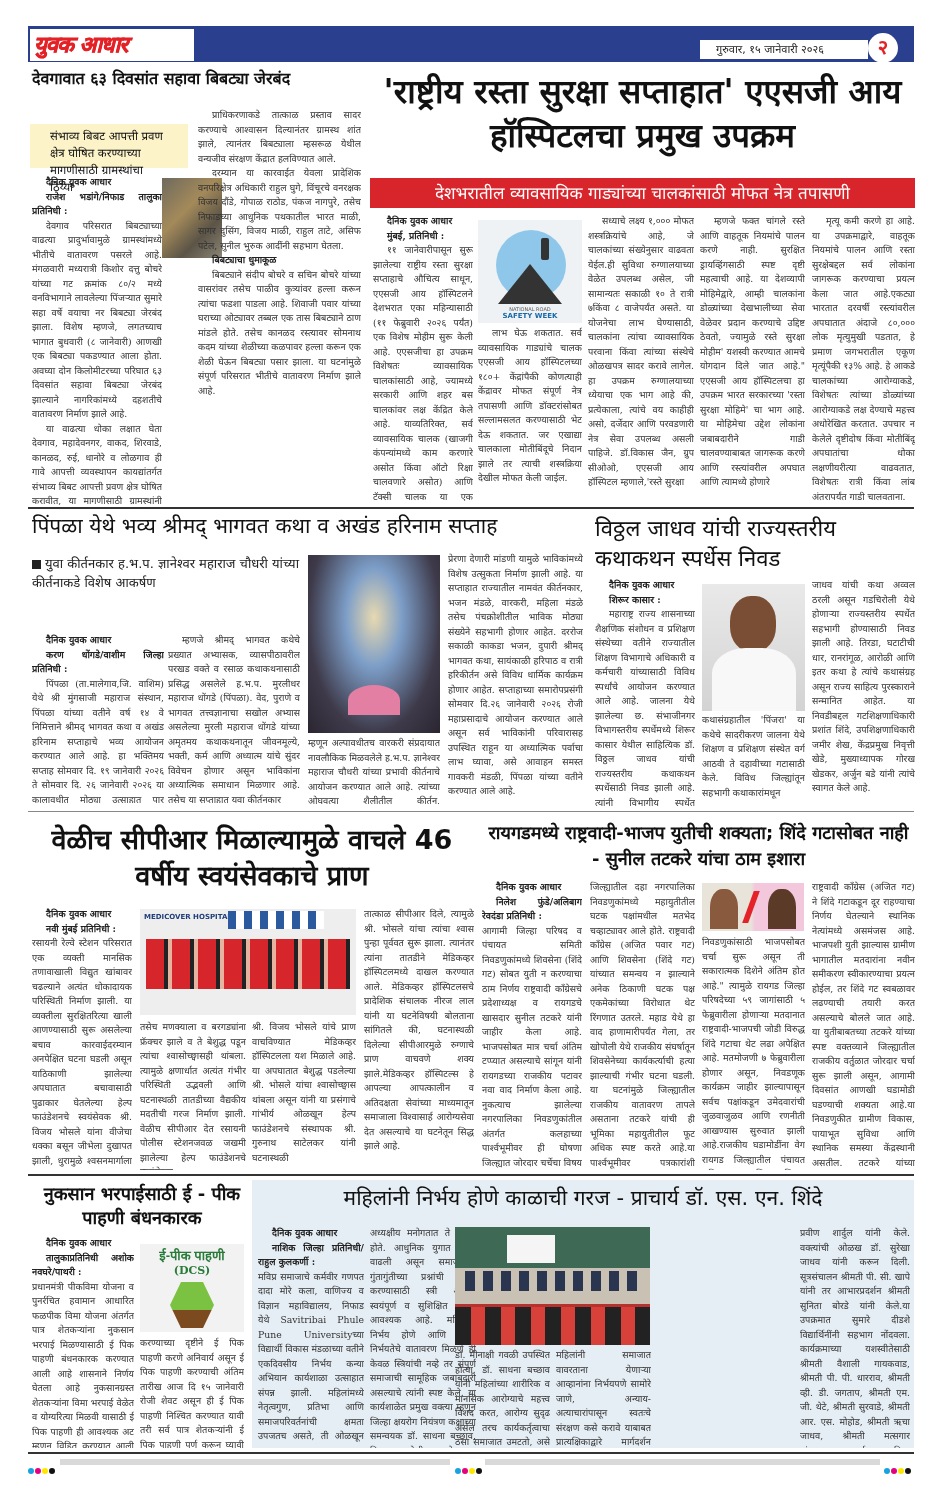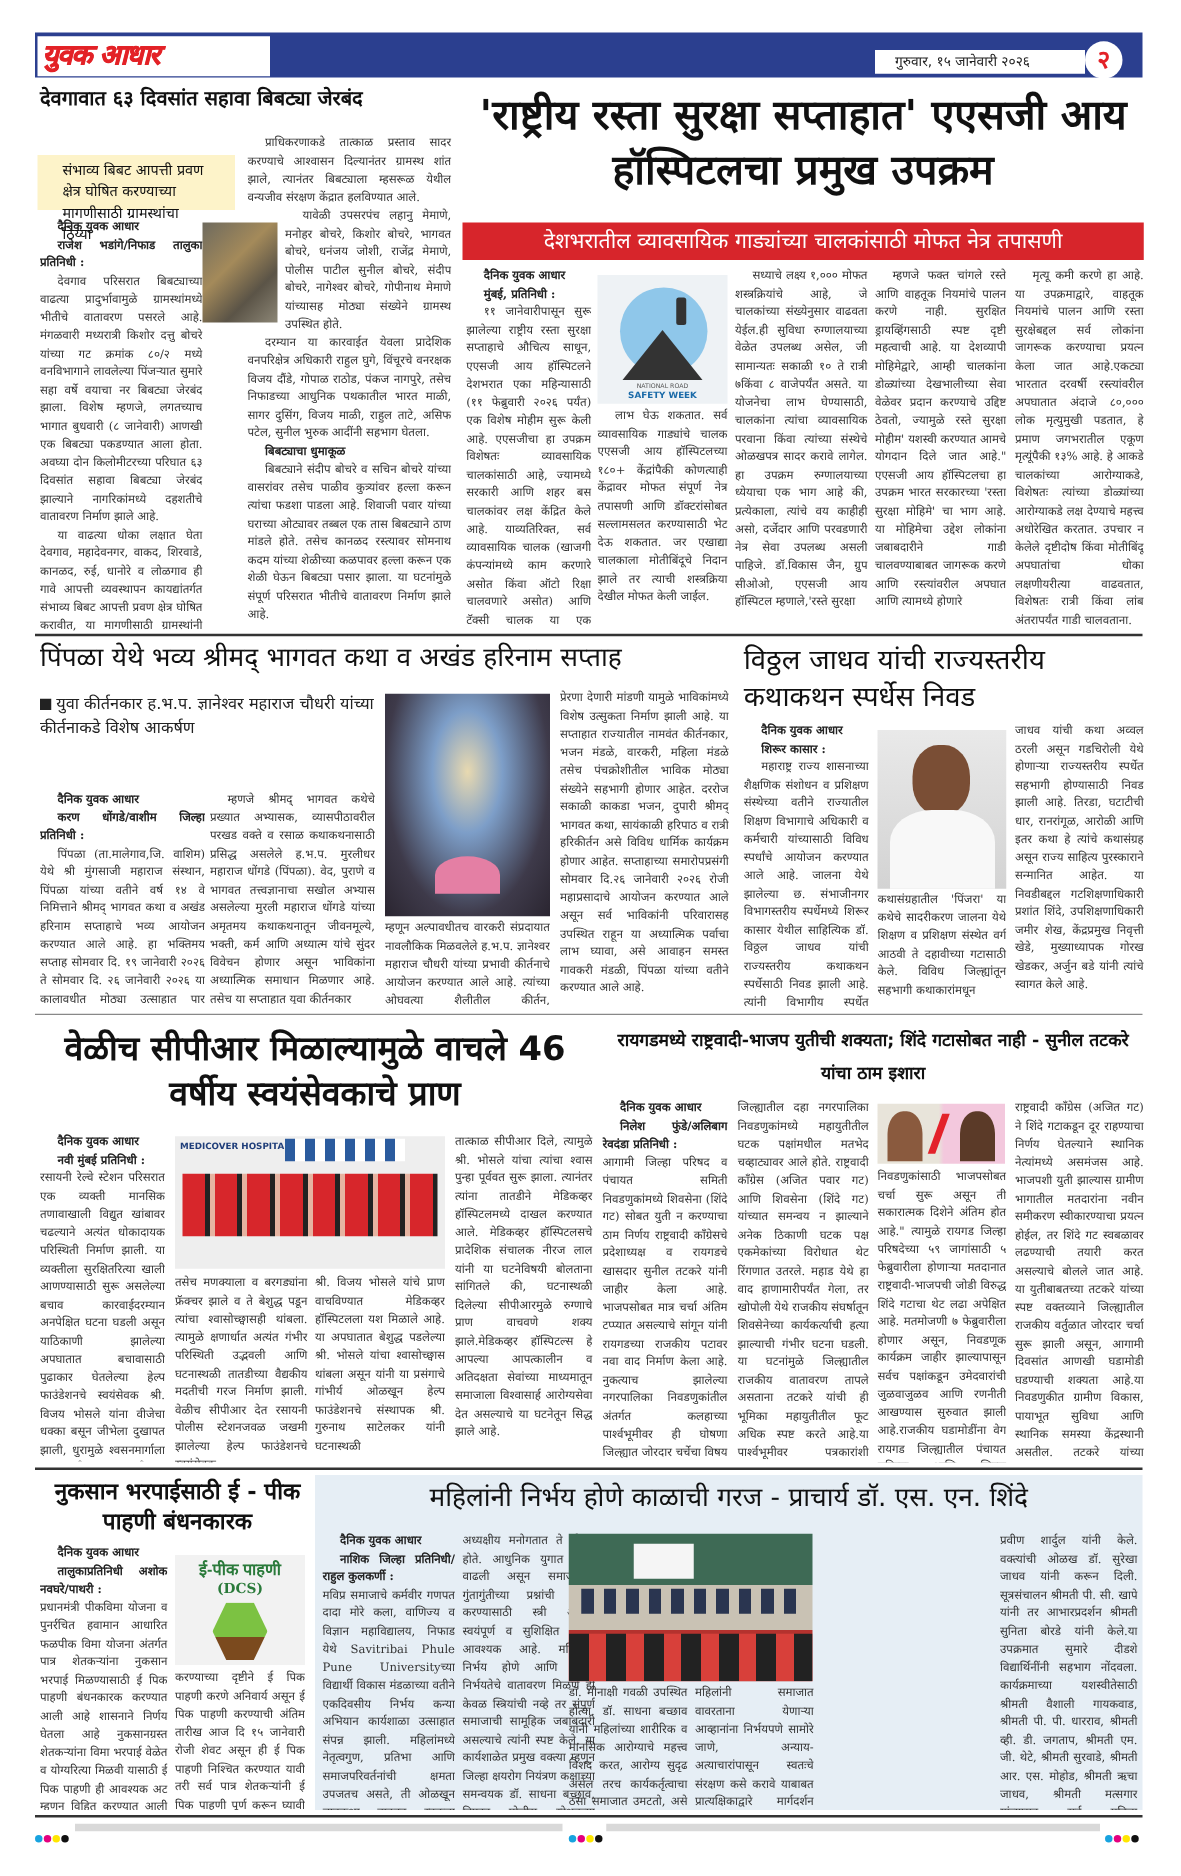--- a/index.html
+++ b/index.html
@@ -1,19 +1,19 @@
 <!DOCTYPE html>
 <html><head>
 <meta charset="utf-8">
 <style>
   * { box-sizing: border-box; margin: 0; padding: 0; }
   body { width: 945px; height: 1501px; background: #fff; font-family: "DejaVu Serif", serif; color: #222; overflow: hidden; position: relative; }
   .abs { position: absolute; }
   .masthead { left: 28px; top: 26px; width: 886px; height: 36px; background: #2b3f8f; }
-  .logo { left: 30px; top: 29px; width: 186px; height: 32px; background: #fff; color: #e32227; font-family: "DejaVu Sans", sans-serif; font-weight: bold; font-size: 22px; font-style: italic; line-height: 32px; padding-left: 4px; letter-spacing: -1px; -webkit-text-stroke: 0.6px #e32227; }
+  .logo { left: 30px; top: 29px; width: 164px; height: 32px; background: #fff; color: #e32227; font-family: "DejaVu Sans", sans-serif; font-weight: bold; font-size: 22px; font-style: italic; line-height: 32px; padding-left: 4px; letter-spacing: -1px; -webkit-text-stroke: 0.6px #e32227; }
   .datebox { left: 700px; top: 40px; width: 168px; height: 19px; background: #fff; font-family: "DejaVu Sans", sans-serif; font-size: 11px; line-height: 19px; padding-left: 16px; }
   .pagebadge { left: 868px; top: 33px; width: 30px; height: 30px; border-radius: 50%; background: #fff; color: #e32227; font-family: "DejaVu Sans", sans-serif; font-weight: bold; font-size: 20px; text-align: center; line-height: 29px; }
   .h { font-family: "DejaVu Sans", sans-serif; font-weight: bold; color: #111; line-height: 1.15; }
   .col { font-size: 9.3px; line-height: 14.5px; text-align: justify; color: #333; overflow: hidden; }
   .col p { text-indent: 14px; }
   .col .by { text-indent: 14px; font-weight: bold; color: #222; }
   .rule { background: #333; height: 2px; }
   .pic { overflow: hidden; }
   .subbox { background: #fdf3c9; }
   .redbar { background: #d7252b; color: #fff; font-family: "DejaVu Sans", sans-serif; text-align: center; }
@@ -36,21 +36,20 @@
 <div class="abs col" style="left:32px;top:175px;width:130px;height:330px;">
   <p class="by">दैनिक युवक आधार</p>
   <p class="by">राजेश भडांगे/निफाड तालुका प्रतिनिधी :</p>
   <p>देवगाव परिसरात बिबट्याच्या वाढत्या प्रादुर्भावामुळे ग्रामस्थांमध्ये भीतीचे वातावरण पसरले आहे. मंगळवारी मध्यरात्री किशोर दत्तु बोचरे यांच्या गट क्रमांक ८०/२ मध्ये वनविभागाने लावलेल्या पिंजऱ्यात सुमारे सहा वर्षे वयाचा नर बिबट्या जेरबंद झाला. विशेष म्हणजे, लगतच्याच भागात बुधवारी (८ जानेवारी) आणखी एक बिबट्या पकडण्यात आला होता. अवघ्या दोन किलोमीटरच्या परिघात ६३ दिवसांत सहावा बिबट्या जेरबंद झाल्याने नागरिकांमध्ये दहशतीचे वातावरण निर्माण झाले आहे.</p>
   <p>या वाढत्या धोका लक्षात घेता देवगाव, महादेवनगर, वाकद, शिरवाडे, कानळद, रुई, धानोरे व लोळगाव ही गावे आपत्ती व्यवस्थापन कायद्यांतर्गत संभाव्य बिबट आपत्ती प्रवण क्षेत्र घोषित करावीत, या मागणीसाठी ग्रामस्थांनी पकडलेल्या बिबट्याला तब्बल चार तास रोखून धरले.</p>
 
 </div>
 <div class="abs pic" style="left:162px;top:178px;width:60px;height:80px;background:linear-gradient(135deg,#6e6a5e,#a48a5a 40%,#5b5447 70%,#8c8676);"></div>
 <div class="abs col" style="left:198px;top:108px;width:163px;height:395px;">
   <p>प्राधिकरणाकडे तात्काळ प्रस्ताव सादर करण्याचे आश्वासन दिल्यानंतर ग्रामस्थ शांत झाले, त्यानंतर बिबट्याला म्हसरूळ येथील वन्यजीव संरक्षण केंद्रात हलविण्यात आले.</p>
-  <p style="margin-left:30px">यावेळी उपसरपंच लहानु मेमाणे, मनोहर बोचरे, किशोर बोचरे, भागवत बोचरे, धनंजय जोशी, राजेंद्र मेमाणे, पोलीस पाटील सुनील बोचरे, संदीप बोचरे, नागेश्वर बोचरे, गोपीनाथ मेमाणे यांच्यासह मोठ्या संख्येने ग्रामस्थ उपस्थित होते.</p>
   <p>दरम्यान या कारवाईत येवला प्रादेशिक वनपरिक्षेत्र अधिकारी राहुल घुगे, विंचूरचे वनरक्षक विजय दौंडे, गोपाळ राठोड, पंकज नागपुरे, तसेच निफाडच्या आधुनिक पथकातील भारत माळी, सागर दुसिंग, विजय माळी, राहुल ताटे, असिफ पटेल, सुनील भुरुक आदींनी सहभाग घेतला.</p>
   <p class="by">बिबट्याचा धुमाकूळ</p>
   <p>बिबट्याने संदीप बोचरे व सचिन बोचरे यांच्या वासरांवर तसेच पाळीव कुत्र्यांवर हल्ला करून त्यांचा फडशा पाडला आहे. शिवाजी पवार यांच्या घराच्या ओट्यावर तब्बल एक तास बिबट्याने ठाण मांडले होते. तसेच कानळद रस्त्यावर सोमनाथ कदम यांच्या शेळीच्या कळपावर हल्ला करून एक शेळी घेऊन बिबट्या पसार झाला. या घटनांमुळे संपूर्ण परिसरात भीतीचे वातावरण निर्माण झाले आहे.</p>
 </div>
 
 <div class="abs h" style="left:370px;top:70px;width:545px;font-size:33px;text-align:center;line-height:44px;">'राष्ट्रीय रस्ता सुरक्षा सप्ताहात' एएसजी आय हॉस्पिटलचा प्रमुख उपक्रम</div>
 <div class="abs redbar" style="left:370px;top:178px;width:545px;height:30px;font-size:17px;line-height:30px;">देशभरातील व्यावसायिक गाड्यांच्या चालकांसाठी मोफत नेत्र तपासणी</div>
 <div class="abs col" style="left:373px;top:214px;width:100px;height:290px;">
   <p class="by">दैनिक युवक आधार</p>
   <p class="by">मुंबई, प्रतिनिधी :</p>
@@ -133,21 +132,21 @@
 <div class="abs col" style="left:140px;top:1020px;width:106px;height:150px;">
   <p style="text-indent:0">तसेच मणक्याला व बरगड्यांना फ्रॅक्चर झाले व ते बेशुद्ध पडून त्यांचा श्वासोच्छ्वासही थांबला. त्यामुळे क्षणार्धात अत्यंत गंभीर परिस्थिती उद्भवली आणि घटनास्थळी तातडीच्या वैद्यकीय मदतीची गरज निर्माण झाली. वेळीच सीपीआर देत रसायनी पोलीस स्टेशनजवळ जखमी झालेल्या हेल्प फाउंडेशनचे स्वयंसेवक</p>
 </div>
 <div class="abs col" style="left:252px;top:1020px;width:104px;height:150px;">
   <p style="text-indent:0">श्री. विजय भोसले यांचे प्राण वाचविण्यात मेडिकव्हर हॉस्पिटलला यश मिळाले आहे. या अपघातात बेशुद्ध पडलेल्या श्री. भोसले यांचा श्वासोच्छ्वास थांबला असून यांनी या प्रसंगाचे गांभीर्य ओळखून हेल्प फाउंडेशनचे संस्थापक श्री. गुरुनाथ साटेलकर यांनी घटनास्थळी</p>
 </div>
 <div class="abs col" style="left:364px;top:907px;width:110px;height:262px;">
   <p style="text-indent:0">तात्काळ सीपीआर दिले, त्यामुळे श्री. भोसले यांचा त्यांचा श्वास पुन्हा पूर्ववत सुरू झाला. त्यानंतर त्यांना तातडीने मेडिकव्हर हॉस्पिटलमध्ये दाखल करण्यात आले. मेडिकव्हर हॉस्पिटलसचे प्रादेशिक संचालक नीरज लाल यांनी या घटनेविषयी बोलताना सांगितले की, घटनास्थळी दिलेल्या सीपीआरमुळे रुग्णाचे प्राण वाचवणे शक्य झाले.मेडिकव्हर हॉस्पिटल्स हे आपल्या आपत्कालीन व अतिदक्षता सेवांच्या माध्यमातून समाजाला विश्वासार्ह आरोग्यसेवा देत असल्याचे या घटनेतून सिद्ध झाले आहे.</p>
 </div>
 
-<div class="abs h" style="left:482px;top:820px;width:433px;font-size:14px;text-align:center;line-height:26px;">रायगडमध्ये राष्ट्रवादी-भाजप युतीची शक्यता; शिंदे गटासोबत नाही - सुनील तटकरे यांचा ठाम इशारा</div>
+<div class="abs h" style="left:482px;top:820px;width:433px;font-size:18px;text-align:center;line-height:26px;">रायगडमध्ये राष्ट्रवादी-भाजप युतीची शक्यता; शिंदे गटासोबत नाही - सुनील तटकरे यांचा ठाम इशारा</div>
 <div class="abs col" style="left:482px;top:880px;width:100px;height:290px;">
   <p class="by">दैनिक युवक आधार</p>
   <p class="by">निलेश फुंडे/अलिबाग रेवदंडा प्रतिनिधी :</p>
   <p style="text-indent:0">आगामी जिल्हा परिषद व पंचायत समिती निवडणुकांमध्ये शिवसेना (शिंदे गट) सोबत युती न करण्याचा ठाम निर्णय राष्ट्रवादी काँग्रेसचे प्रदेशाध्यक्ष व रायगडचे खासदार सुनील तटकरे यांनी जाहीर केला आहे. भाजपसोबत मात्र चर्चा अंतिम टप्प्यात असल्याचे सांगून यांनी रायगडच्या राजकीय पटावर नवा वाद निर्माण केला आहे. नुकत्याच झालेल्या नगरपालिका निवडणुकांतील अंतर्गत कलहाच्या पार्श्वभूमीवर ही घोषणा जिल्ह्यात जोरदार चर्चेचा विषय ठरली असून, युतीची रचना आता राष्ट्रवादी-भाजप विरुद्ध शिंदे गट अशी होण्याची शक्यता बळावली आहे. नुकत्याच पार पडलेल्या रायगड</p>
 </div>
 <div class="abs col" style="left:590px;top:880px;width:105px;height:290px;">
   <p style="text-indent:0">जिल्ह्यातील दहा नगरपालिका निवडणुकांमध्ये महायुतीतील घटक पक्षांमधील मतभेद चव्हाट्यावर आले होते. राष्ट्रवादी काँग्रेस (अजित पवार गट) आणि शिवसेना (शिंदे गट) यांच्यात समन्वय न झाल्याने अनेक ठिकाणी घटक पक्ष एकमेकांच्या विरोधात थेट रिंगणात उतरले. महाड येथे हा वाद हाणामारीपर्यंत गेला, तर खोपोली येथे राजकीय संघर्षातून शिवसेनेच्या कार्यकर्त्याची हत्या झाल्याची गंभीर घटना घडली. या घटनांमुळे जिल्ह्यातील राजकीय वातावरण तापले असताना तटकरे यांची ही भूमिका महायुतीतील फूट अधिक स्पष्ट करते आहे.या पार्श्वभूमीवर पत्रकारांशी बोलताना खासदार तटकरे म्हणाले, "शिवसेना शिंदे गटाशी युती करणार नाही. स्थानिक स्वराज्य संस्थांच्या</p>
 </div>
 <div class="abs pic" style="left:702px;top:883px;width:102px;height:48px;background:linear-gradient(90deg,#e8e4da 0 48%,#f3c8dd 52% 100%);">
   <div style="position:absolute;left:8px;top:6px;width:28px;height:40px;border-radius:45% 45% 0 0;background:#8a5a3e;"></div>

